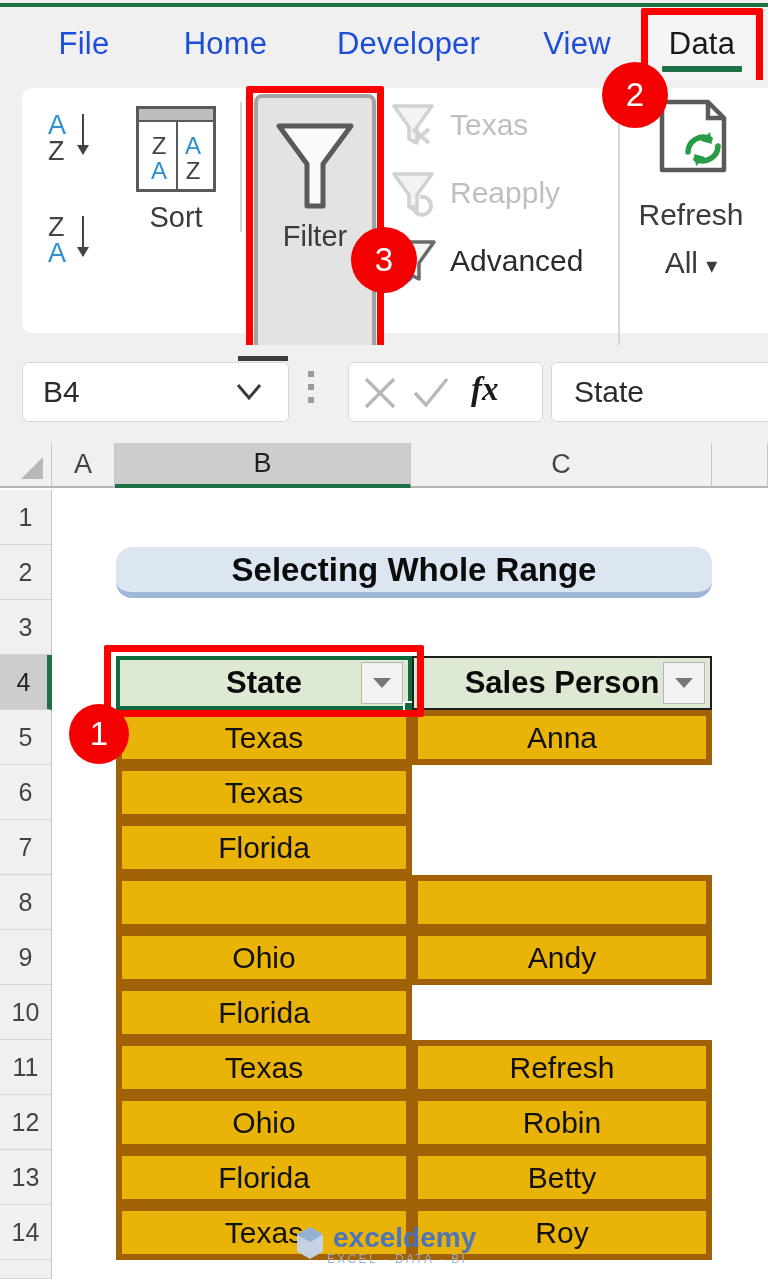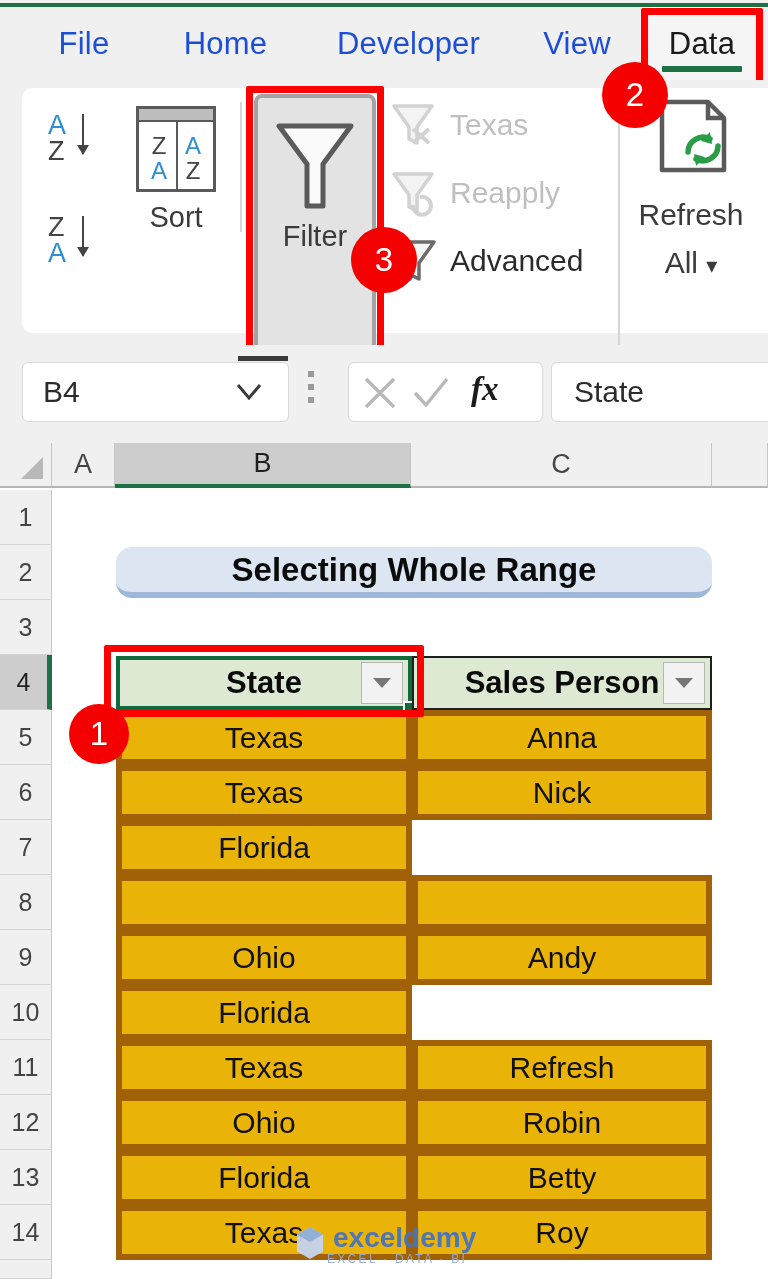--- a/index.html
+++ b/index.html
@@ -449,23 +449,20 @@
     <div class="cell datacell" style="left:116px;top:267px;width:296px;height:55px;">
         <span>Texas</span>
       </div>
     <div class="cell datacell" style="left:412px;top:267px;width:300px;height:55px;">
         <span>Anna</span>
       </div>
 
     <div class="cell datacell" style="left:116px;top:322px;width:296px;height:55px;">
         <span>Texas</span>
       </div>
-    <div class="cell datacell" style="left:412px;top:322px;width:300px;height:55px;">
-        <span>Nick</span>
-      </div>
 
     <div class="cell datacell" style="left:116px;top:377px;width:296px;height:55px;">
         <span>Florida</span>
       </div>
 
     <div class="cell datacell" style="left:116px;top:432px;width:296px;height:55px;">
         <span></span>
       </div>
     <div class="cell datacell" style="left:412px;top:432px;width:300px;height:55px;">
         <span></span>

